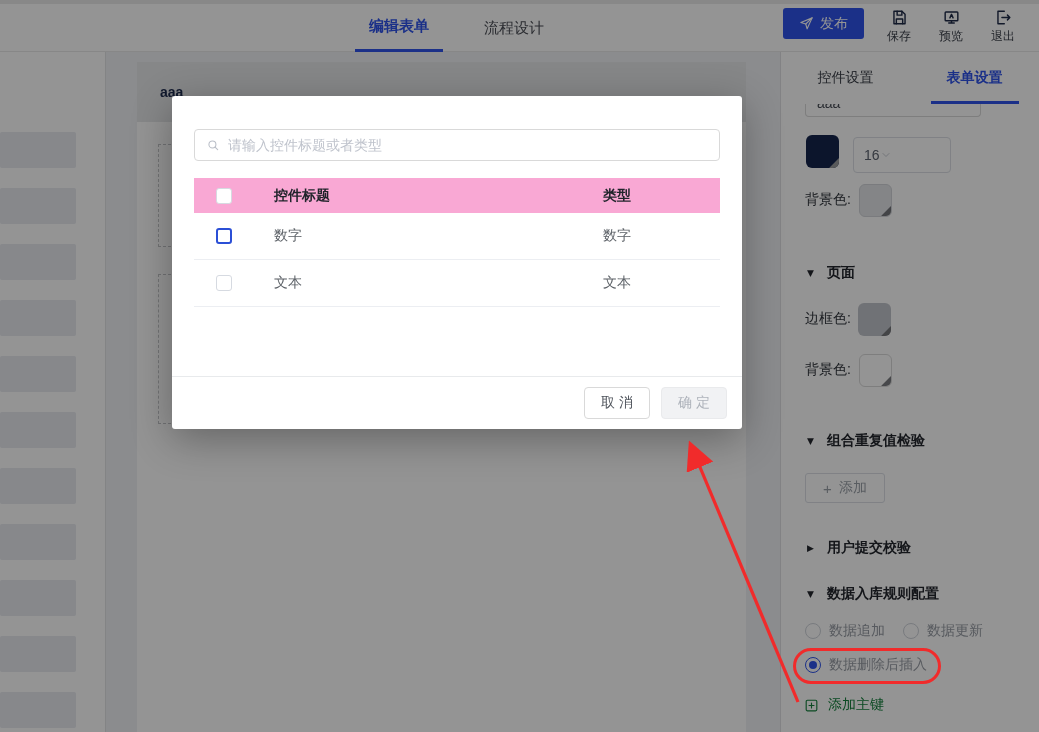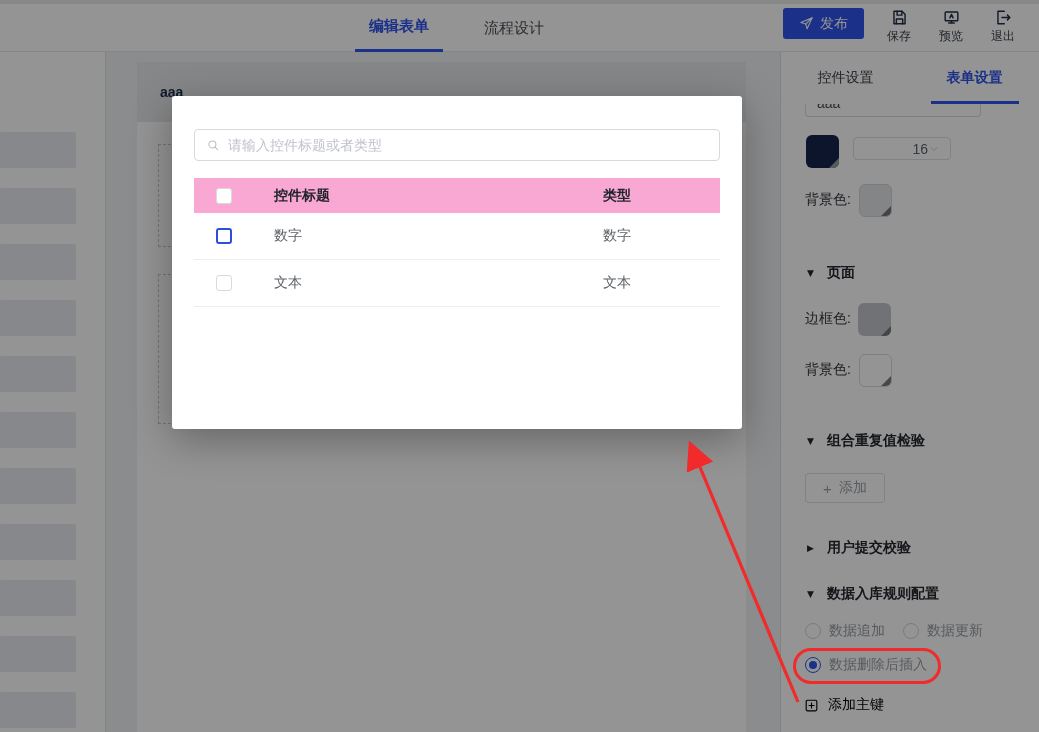--- a/index.html
+++ b/index.html
@@ -43,41 +43,41 @@
 .panel-tab.active::after{content:"";position:absolute;bottom:0;left:50%;transform:translateX(-50%);width:88px;height:3px;background:#2f54eb}
 .clipped-input{position:absolute;left:24px;top:52px;width:176px;height:13px;border:1px solid #d9d9d9;border-top:none;
   border-radius:0 0 4px 4px;overflow:hidden;font-size:14px;color:#4a4f58;padding-left:11px}
 .clipped-input span{display:block;margin-top:-9px}
 .swatch{position:absolute;width:33px;height:33px;border-radius:6px;overflow:hidden;cursor:pointer}
 .swatch::after{content:"";position:absolute;right:-7px;bottom:-7px;width:14px;height:14px;transform:rotate(45deg);background:#7b7d81}
 .sw-font{left:25px;top:83px;background:#15254d}.sw-font::after{background:#9a9b9e}
 .sw-bg1{left:78px;top:132px;background:#e3e5e9;border:1px solid #d2d4d9}.sw-bg1::after{background:#74767a}
 .sw-border{left:77px;top:251px;background:#c2c5cb}.sw-border::after{background:#75777b}
 .sw-bg2{left:78px;top:302px;background:#ffffff;border:1px solid #d9d9d9}
-.select16{position:absolute;left:72px;top:85px;width:98px;height:23px;border:1px solid #dcdfe6;border-radius:4px;
-  display:flex;align-items:center;justify-content:flex-end;padding:0 10px;font-size:14px;color:#5d6470;cursor:pointer;background:#fff}
+.select16{position:absolute;left:72px;top:85px;width:98px;height:36px;border:1px solid #dcdfe6;border-radius:4px;
+  display:flex;align-items:center;justify-content:flex-start;padding:0 10px;font-size:14px;color:#5d6470;cursor:pointer;background:#fff}
 .select16 svg{width:12px;height:12px;color:#c0c4cc}
 .p-label{position:absolute;font-size:14px;color:#33373e}
 .lbl-bg1{left:24px;top:139px}
 .lbl-border{left:24px;top:258px}
 .lbl-bg2{left:24px;top:309px}
 .section{position:absolute;left:26px;display:flex;align-items:center;gap:13px;font-size:14px;color:#23262d;font-weight:700;cursor:pointer}
 .caret{font-size:9px;color:#23262d;font-family:"DejaVu Sans",sans-serif}
 .sec-page{top:212px}.sec-dup{top:380px}.sec-submit{top:487px}.sec-storage{top:533px}
 .add-btn{position:absolute;left:24px;top:421px;width:80px;height:30px;border:1px solid #dcdfe6;border-radius:3px;background:#fff;
   display:flex;align-items:center;justify-content:center;gap:7px;font-size:14px;color:#9aa0a8;cursor:pointer}
 .add-btn .plus{font-size:15px;line-height:1}
 .radio-row{position:absolute;left:24px;display:flex;align-items:flex-end;font-size:14px;color:#979ca4}
 .radio-row.row1{top:570px;gap:18px}
 .radio-row.row2{top:604px}
 .radio-opt{display:flex;align-items:center;gap:8px;cursor:pointer}
 .radio{width:16px;height:16px;border:1px solid #cfd3da;border-radius:50%;background:#fff;flex:none;position:relative}
 .radio.selected{border-color:#2f54eb}
 .radio.selected::after{content:"";position:absolute;inset:3px;border-radius:50%;background:#2f54eb}
-.add-pk{position:absolute;left:23px;top:644px;display:flex;align-items:center;gap:9px;font-size:14px;color:#000000;cursor:pointer}
+.add-pk{position:absolute;left:23px;top:644px;display:flex;align-items:center;gap:9px;font-size:14px;color:#15803d;cursor:pointer}
 .add-pk svg{width:15px;height:15px}
 
 
 .mask{position:absolute;inset:0;background:rgba(0,0,0,0.42);z-index:50}
 
 
 .modal{position:absolute;left:172px;top:92px;width:570px;height:333px;background:#fff;border-radius:3px;
   box-shadow:0 10px 40px rgba(0,0,0,.32);z-index:60}
 .m-header{height:49px;display:flex;align-items:center;justify-content:space-between;padding:0 24px 0 21px;border-bottom:1px solid #e8eaec}
 .m-title{font-size:16px;font-weight:700;color:#17233d}
@@ -277,20 +277,24 @@
             <div class="t-row">
               <span class="cell-cb">
                 <span class="checkbox"></span>
               </span>
               <span class="cell-title">文本</span>
               <span class="cell-type">文本</span>
             </div>
           </div>
       </div>
     </div>
+    <div class="m-footer">
+      <button class="btn btn-cancel">取消</button>
+      <button class="btn btn-confirm">确定</button>
+    </div>
   </div>
 
   <div class="hl-box"></div>
   <svg class="annotations" width="1039" height="732">
     <defs>
       <marker id="ah" markerWidth="9" markerHeight="9" refX="6.5" refY="4.5" orient="auto">
         <path d="M0 0 L9 4.5 L0 9 Z" fill="#f12b2b"></path>
       </marker>
     </defs>
     <line x1="798" y1="698" x2="692" y2="444" stroke="#f12b2b" stroke-width="3.2" marker-end="url(#ah)"></line>

